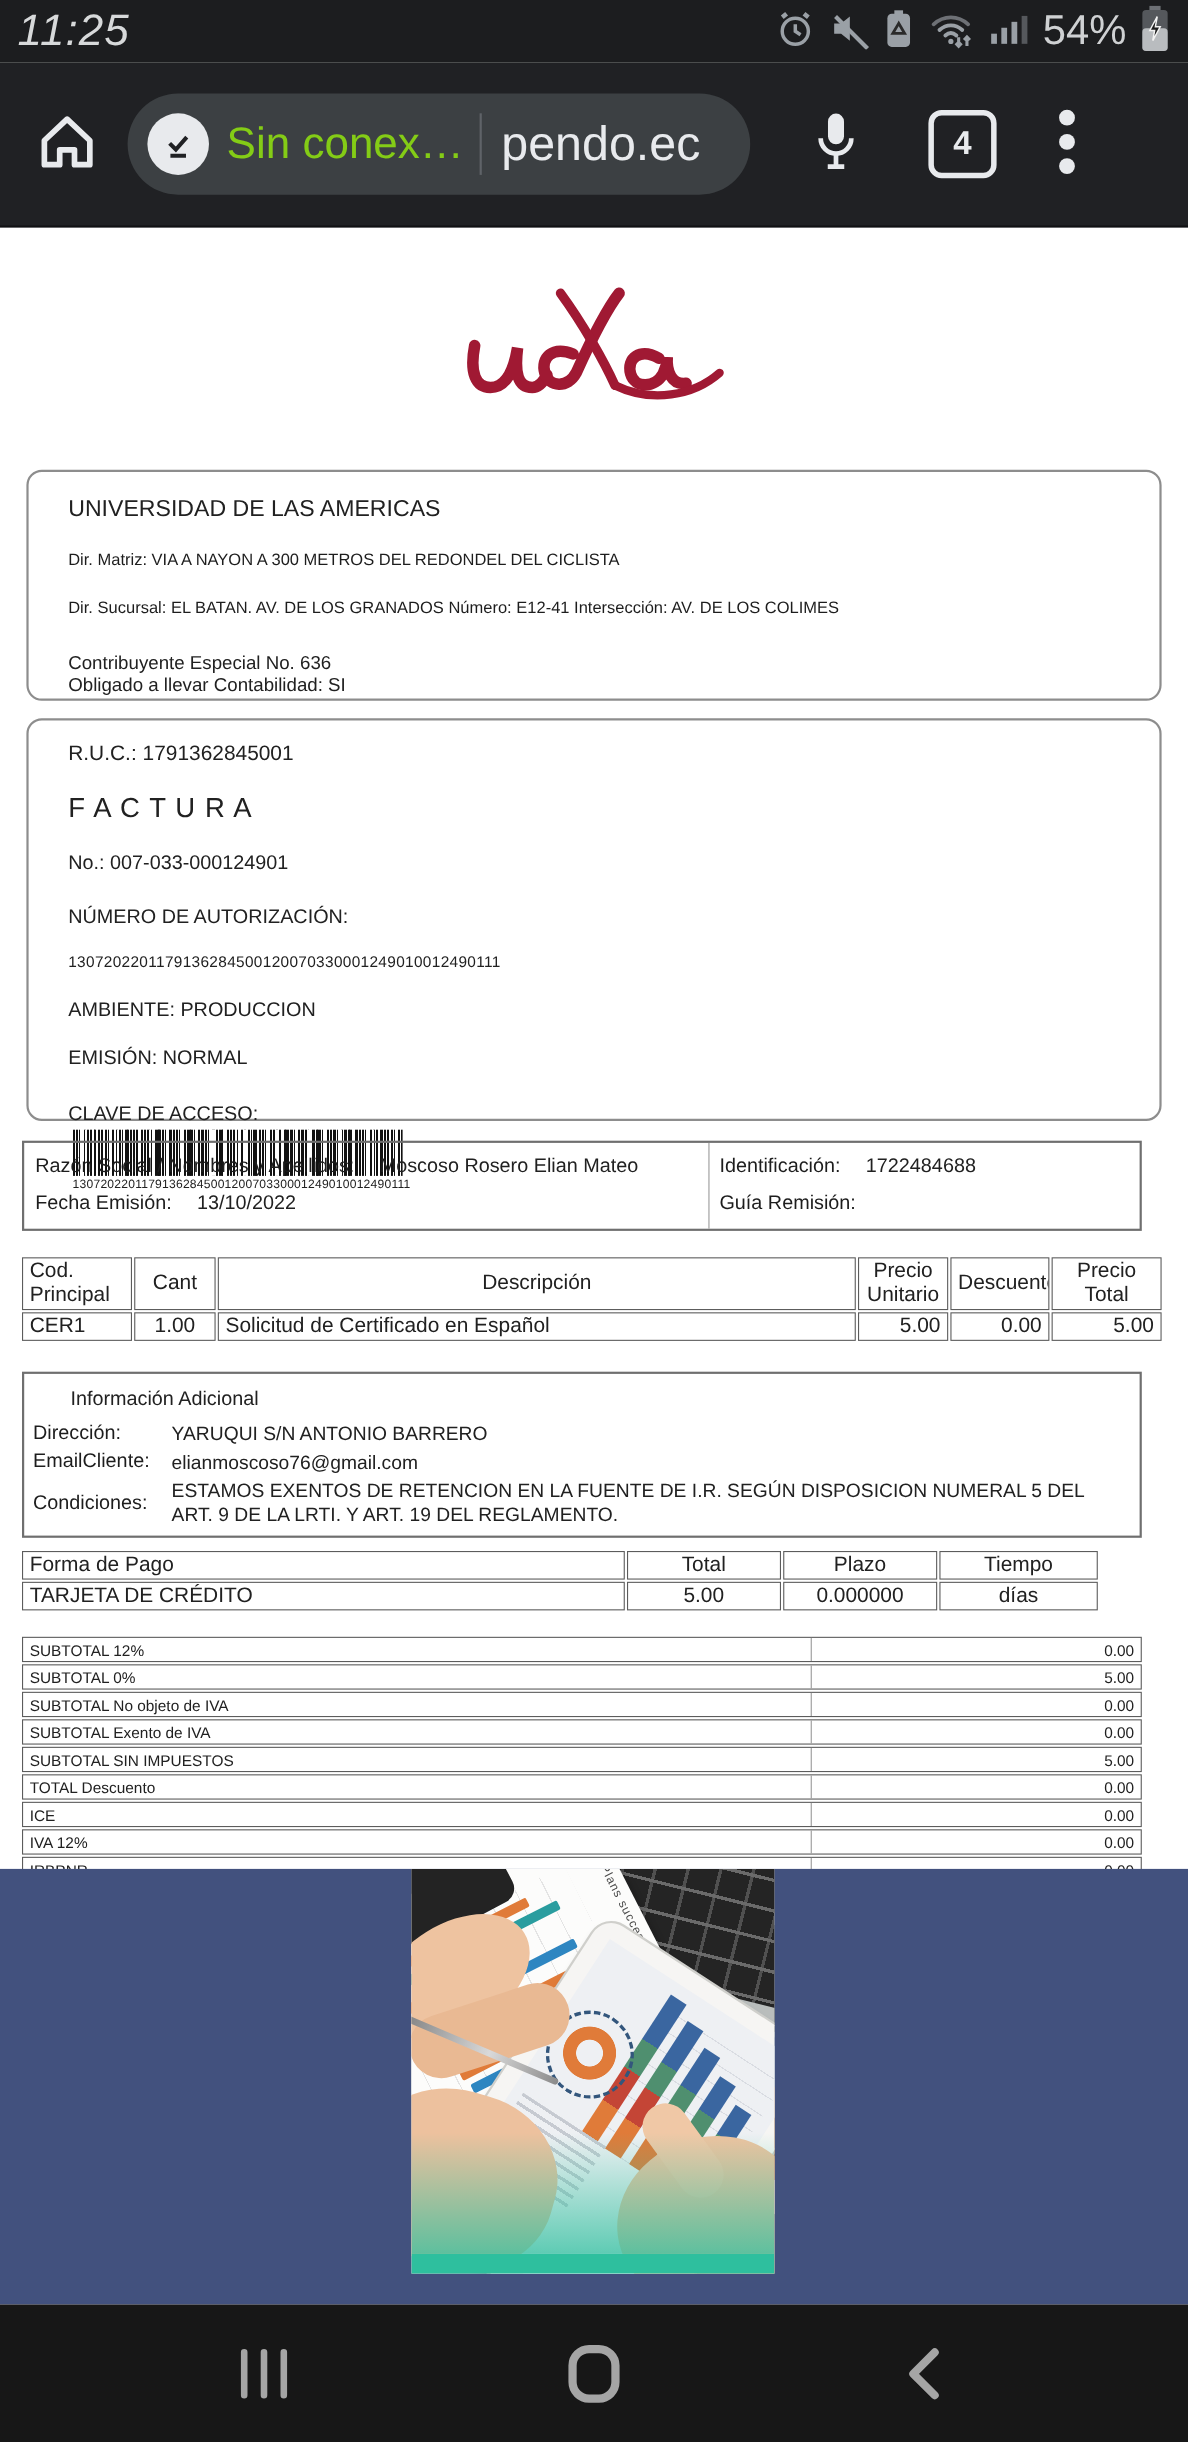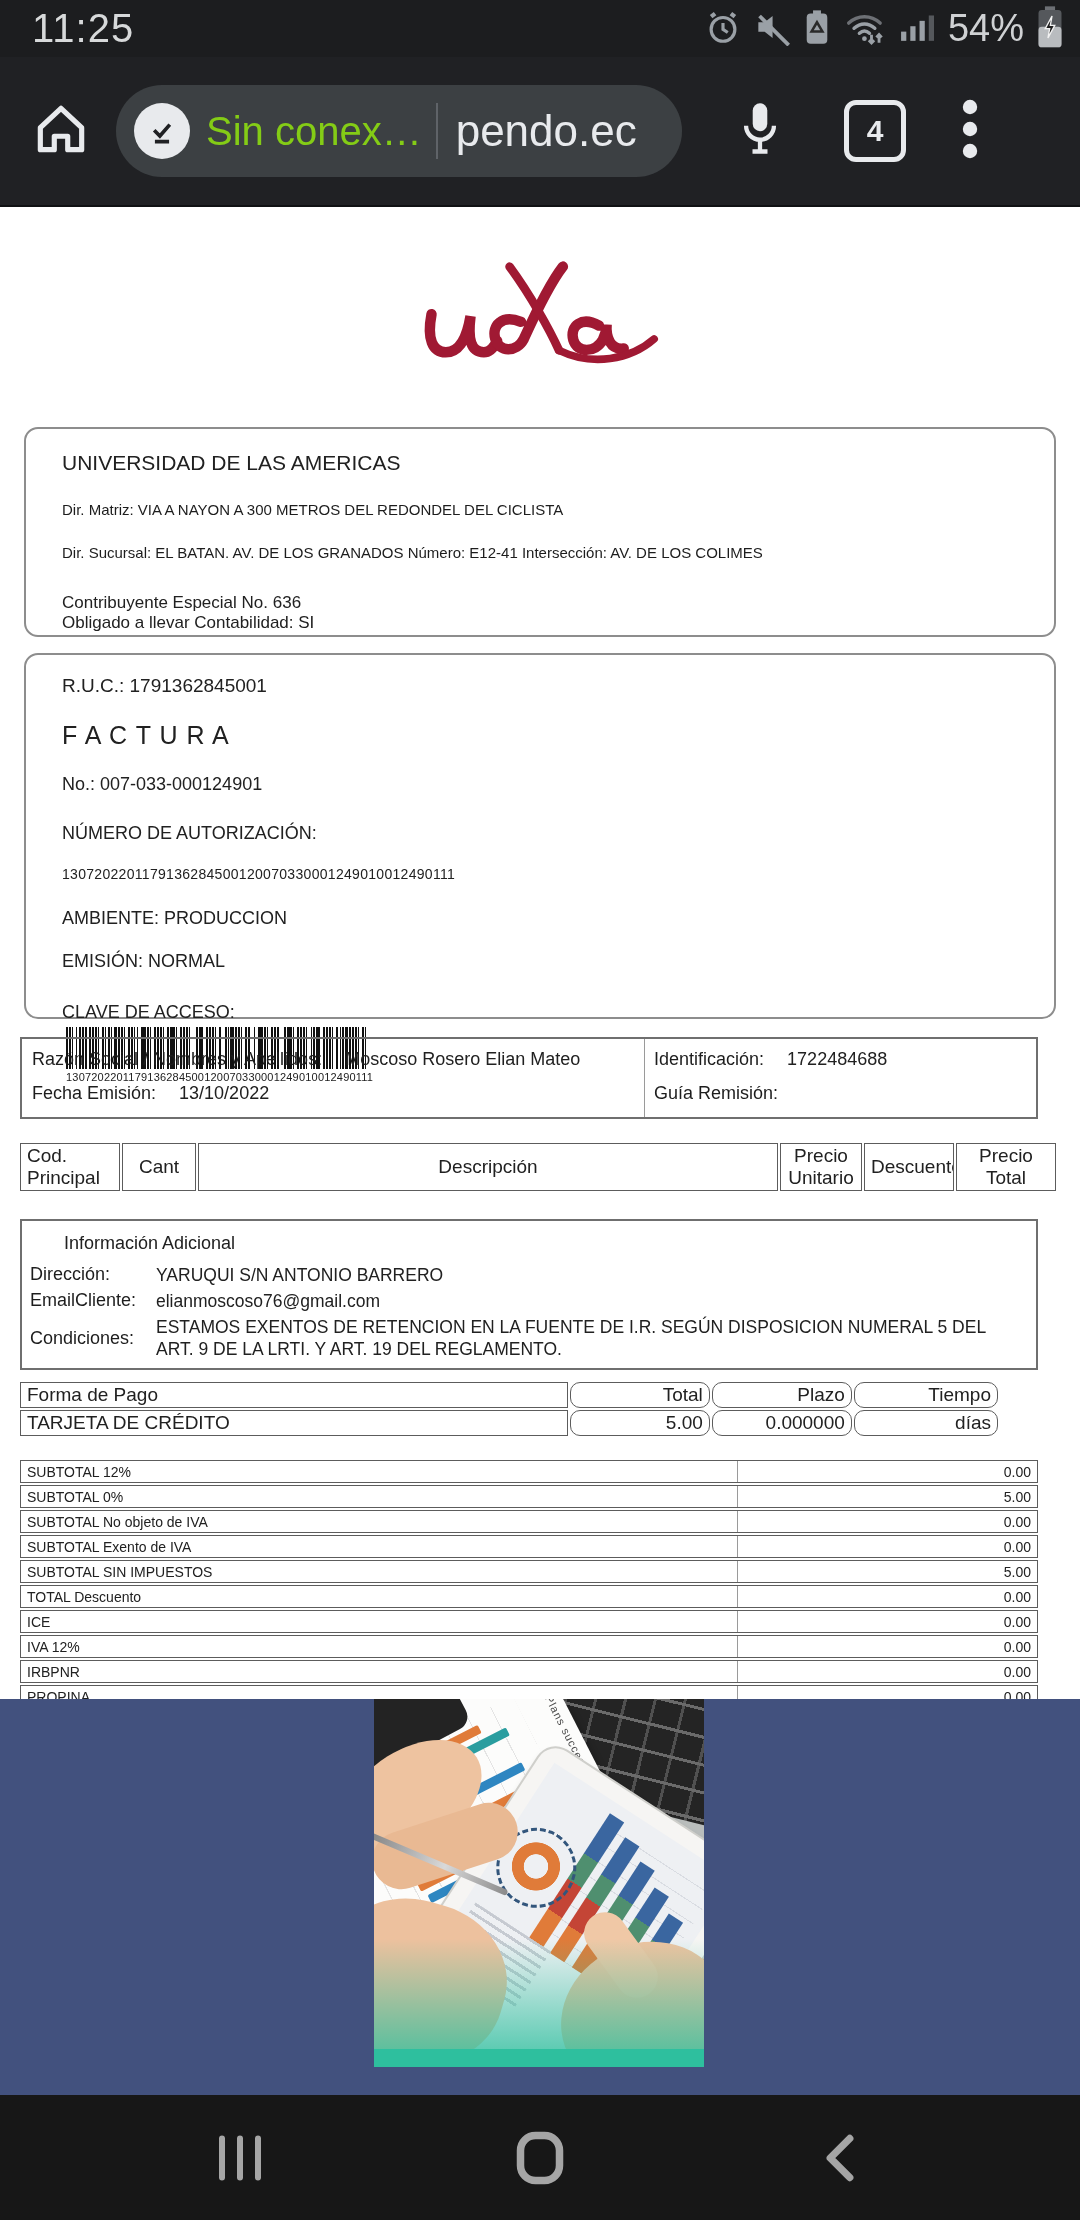--- a/index.html
+++ b/index.html
@@ -2,21 +2,21 @@
 <html><head>
 <meta charset="utf-8">
 <style>
   html,body{margin:0;padding:0;background:#fff;}
   .screen{position:relative;width:1080px;height:2220px;overflow:hidden;
           font-family:"Liberation Sans",sans-serif;background:#fff;}
 
   
   .status-bar{position:absolute;top:0;left:0;width:1080px;height:57px;background:#1c1d1f;
               display:flex;align-items:center;color:#d7d9da;}
-  .sb-time{font-size:40px;margin-left:32px;letter-spacing:1px;}
+  .sb-time{font-size:40px;margin-left:16px;letter-spacing:1px;font-style:italic;}
   .sb-right{margin-left:auto;margin-right:14px;display:flex;align-items:center;gap:10px;}
   .sb-pct{font-size:38px;color:#cfd1d3;}
 
   
   .toolbar{position:absolute;top:57px;left:0;width:1080px;height:148px;background:#202124;
            display:flex;align-items:center;border-bottom:2px solid #101113;}
   .tb-home{margin-left:30px;}
   .omnibox{margin-left:24px;width:566px;height:92px;background:#3c4043;border-radius:46px;
            display:flex;align-items:center;overflow:hidden;}
   .ob-check{width:56px;height:56px;border-radius:50%;background:#e8eaed;margin-left:18px;flex:none;
@@ -70,21 +70,21 @@
   .items td.ctr{text-align:center;}
 
   .infobox{margin:26px 0 0 20px;width:1014px;border:2px solid #6f6f6f;font-size:18px;padding:6px 0 8px 0;}
   .infobox .ib-title{margin:6px 0 10px 42px;}
   .ib-row{display:flex;margin:4px 0 0 8px;}
   .ib-label{flex:none;width:126px;color:#1d1d1d;}
   .ib-val{flex:1;padding-right:14px;font-size:17.5px;line-height:22px;}
 
   .payment{margin:10px 0 0 18px;width:982px;}
   .payment td{font-size:18px;}
-  .payment td.hc, .payment td.ctr{text-align:right;border-radius:10px;}
+  .payment td.hc, .payment td.ctr{text-align:center;}
 
   .totals{margin:22px 0 0 20px;width:1018px;}
   .t-row{display:flex;border:1px solid #5c5c5c;margin-top:2px;height:21px;font-size:14px;align-items:center;}
   .t-label{flex:none;width:710px;padding-left:6px;border-right:1px solid #9a9a9a;height:100%;display:flex;align-items:center;}
   .t-val{flex:1;text-align:right;padding-right:6px;}
 
   
   .footer-band{position:absolute;left:0;top:1492px;width:1080px;height:396px;background:#42517e;}
   .photo{position:absolute;left:374px;top:0;width:330px;height:368px;overflow:hidden;
          background:linear-gradient(160deg,#f7f6f4 0%,#ebeeec 50%,#dce8e2 72%,#c2e3d6 88%,#a9dcc9 100%);}
@@ -304,20 +304,28 @@
         </colgroup>
       <tbody>
           <tr>
         <td class="hl">Cod. Principal</td>
         <td class="hc">Cant</td>
         <td class="hc">Descripción</td>
         <td class="hc">Precio Unitario</td>
         <td class="hc">Descuento</td>
         <td class="hc">Precio Total</td>
       </tr>
+      <tr>
+        <td>CER1</td>
+        <td class="ctr">1.00</td>
+        <td>Solicitud de Certificado en Español</td>
+        <td class="num">5.00</td>
+        <td class="num">0.00</td>
+        <td class="num">5.00</td>
+      </tr>
     </tbody>
       </table>
 
     <div class="infobox">
       <div class="ib-title">Información Adicional</div>
       <div class="ib-row">
         <span class="ib-label">Dirección:</span>
         <span class="ib-val">YARUQUI S/N ANTONIO BARRERO</span>
       </div>
       <div class="ib-row">

